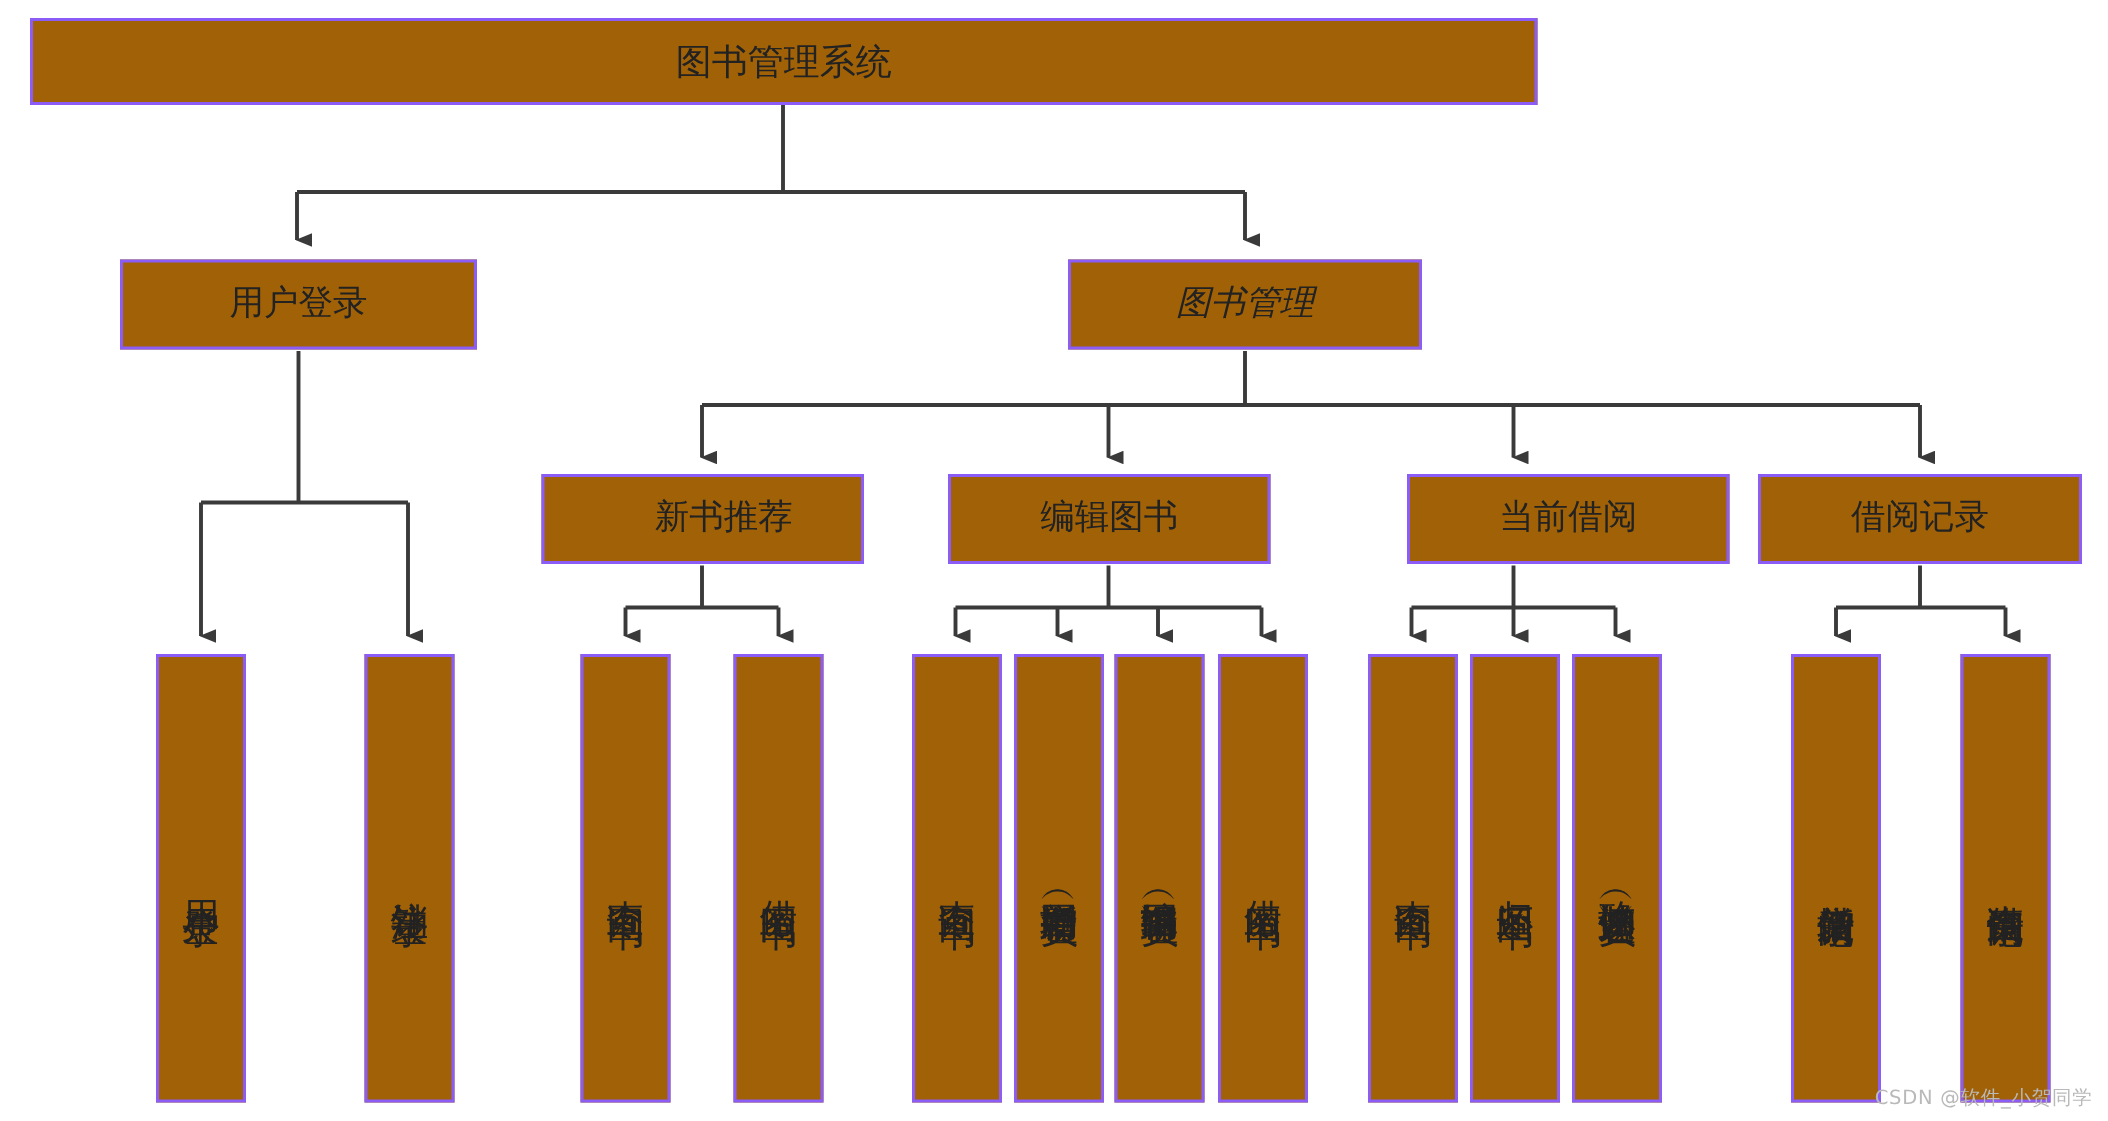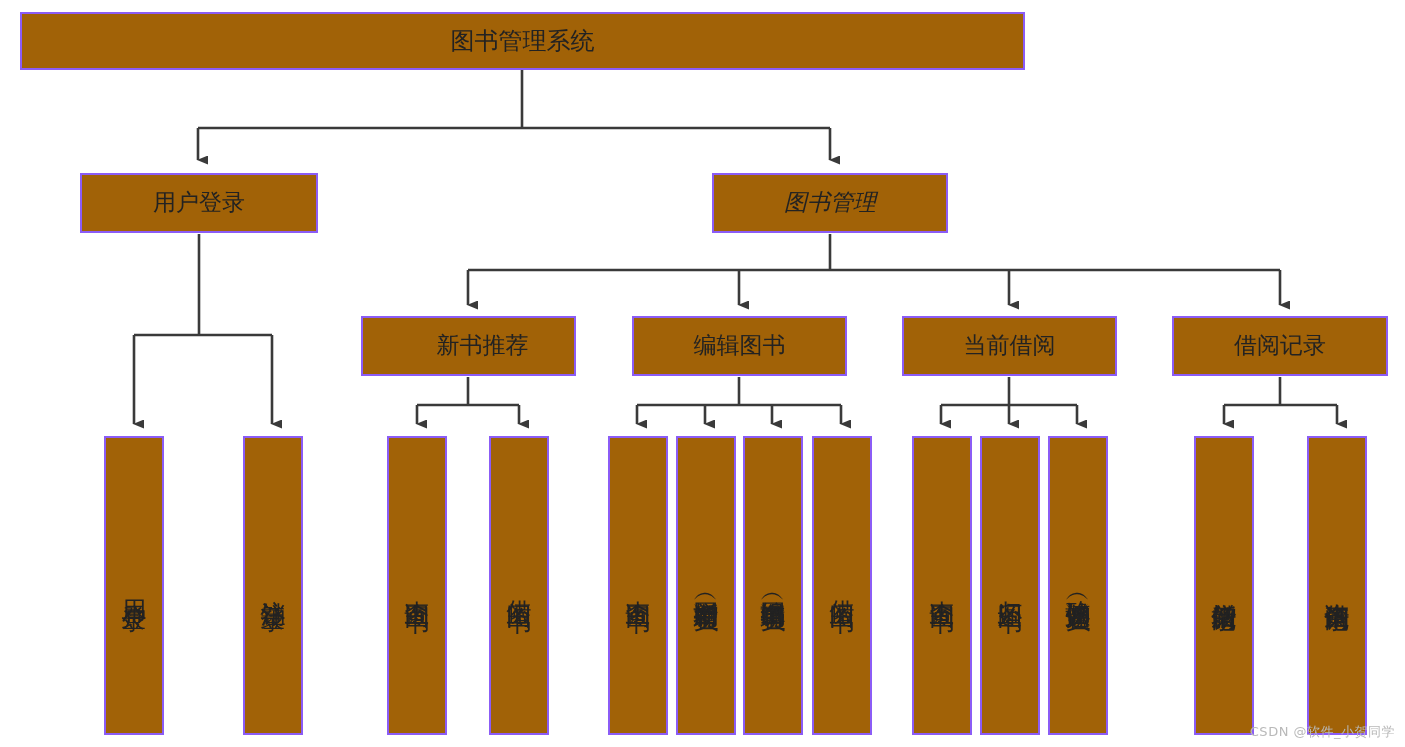--- a/index.html
+++ b/index.html
@@ -144,21 +144,21 @@
   </div>
 
   <div class="node horiz" style="left:361px; top:316px; width:215px; height:60px;padding-left:28px;">
     <span class="label">新书推荐</span>
   </div>
 
   <div class="node horiz" style="left:632px; top:316px; width:215px; height:60px;">
     <span class="label">编辑图书</span>
   </div>
 
-  <div class="node horiz" style="left:902px; top:316px; width:215px; height:60px;">
+  <div class="node horiz" style="left:938px; top:316px; width:215px; height:60px;">
     <span class="label">当前借阅</span>
   </div>
 
   <div class="node horiz" style="left:1172px; top:316px; width:216px; height:60px;">
     <span class="label">借阅记录</span>
   </div>
 
   <div class="node vert" style="left:104px; top:436px; width:60px; height:299px;">
     <span class="label">用户登录</span>
   </div>

